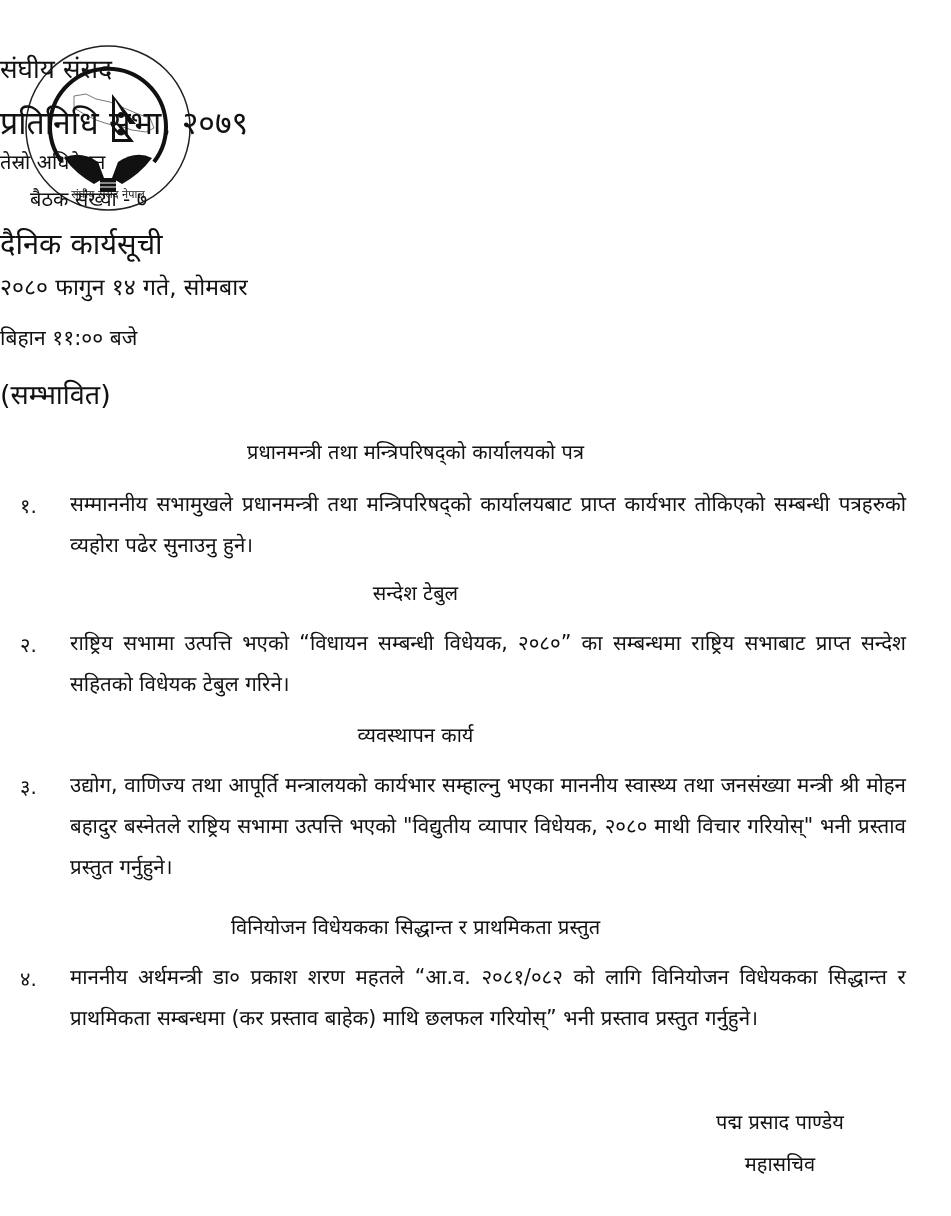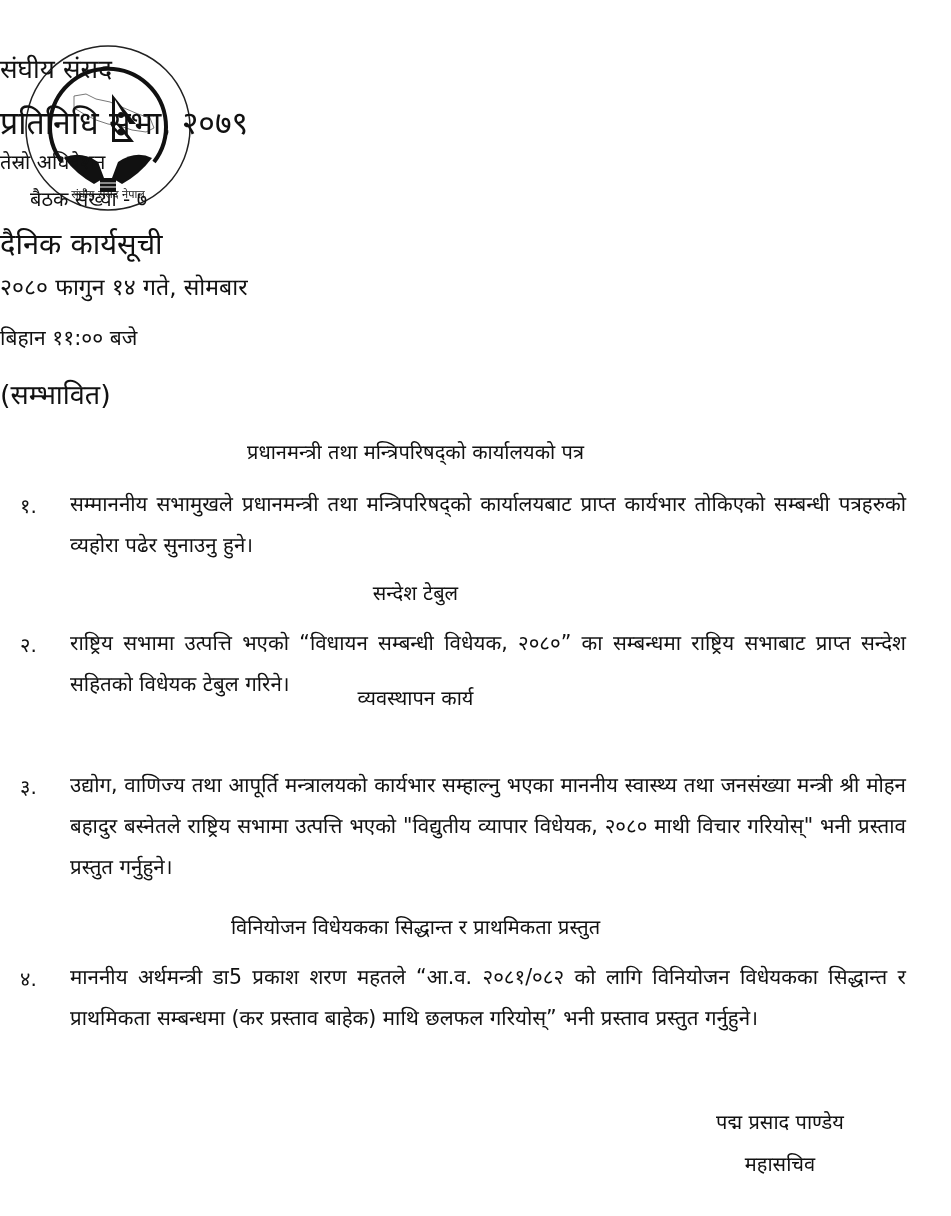--- a/index.html
+++ b/index.html
@@ -106,26 +106,26 @@
   <span class="item-num" style="top:8px;">१.</span>
   <div class="item-text">सम्माननीय सभामुखले प्रधानमन्त्री तथा मन्त्रिपरिषद्को कार्यालयबाट प्राप्त कार्यभार तोकिएको सम्बन्धी पत्रहरुको व्यहोरा पढेर सुनाउनु हुने।</div>
 </div>
 
 <div class="section-title" style="top:579px;">सन्देश टेबुल</div>
 <div class="item" style="top:623px;">
   <span class="item-num" style="top:8px;">२.</span>
   <div class="item-text">राष्ट्रिय सभामा उत्पत्ति भएको “विधायन सम्बन्धी विधेयक, २०८०” का सम्बन्धमा राष्ट्रिय सभाबाट प्राप्त सन्देश सहितको विधेयक टेबुल गरिने।</div>
 </div>
 
-<div class="section-title" style="top:684px;">व्यवस्थापन कार्य</div>
+<div class="section-title" style="top:721px;">व्यवस्थापन कार्य</div>
 <div class="item" style="top:765px;">
   <span class="item-num" style="top:8px;">३.</span>
   <div class="item-text">उद्योग, वाणिज्य तथा आपूर्ति मन्त्रालयको कार्यभार सम्हाल्नु भएका माननीय स्वास्थ्य तथा जनसंख्या मन्त्री श्री मोहन बहादुर बस्नेतले राष्ट्रिय सभामा उत्पत्ति भएको "विद्युतीय व्यापार विधेयक, २०८० माथी विचार गरियोस्" भनी प्रस्ताव प्रस्तुत गर्नुहुने।</div>
 </div>
 
 <div class="section-title" style="top:913px;">विनियोजन विधेयकका सिद्धान्त र प्राथमिकता प्रस्तुत</div>
 <div class="item" style="top:957px;">
   <span class="item-num" style="top:8px;">४.</span>
-  <div class="item-text">माननीय अर्थमन्त्री डा5 प्रकाश शरण महतले “आ.व. २०८१/०८२ को लागि विनियोजन विधेयकका सिद्धान्त र प्राथमिकता सम्बन्धमा (कर प्रस्ताव बाहेक) माथि छलफल गरियोस्” भनी प्रस्ताव प्रस्तुत गर्नुहुने।</div>
+  <div class="item-text">माननीय अर्थमन्त्री डा० प्रकाश शरण महतले “आ.व. २०८१/०८२ को लागि विनियोजन विधेयकका सिद्धान्त र प्राथमिकता सम्बन्धमा (कर प्रस्ताव बाहेक) माथि छलफल गरियोस्” भनी प्रस्ताव प्रस्तुत गर्नुहुने।</div>
 </div>
 
 <div class="sig" style="top:1108px;">पद्म प्रसाद पाण्डेय</div>
 <div class="sig" style="top:1150px;">महासचिव</div>
 
 </body></html>

